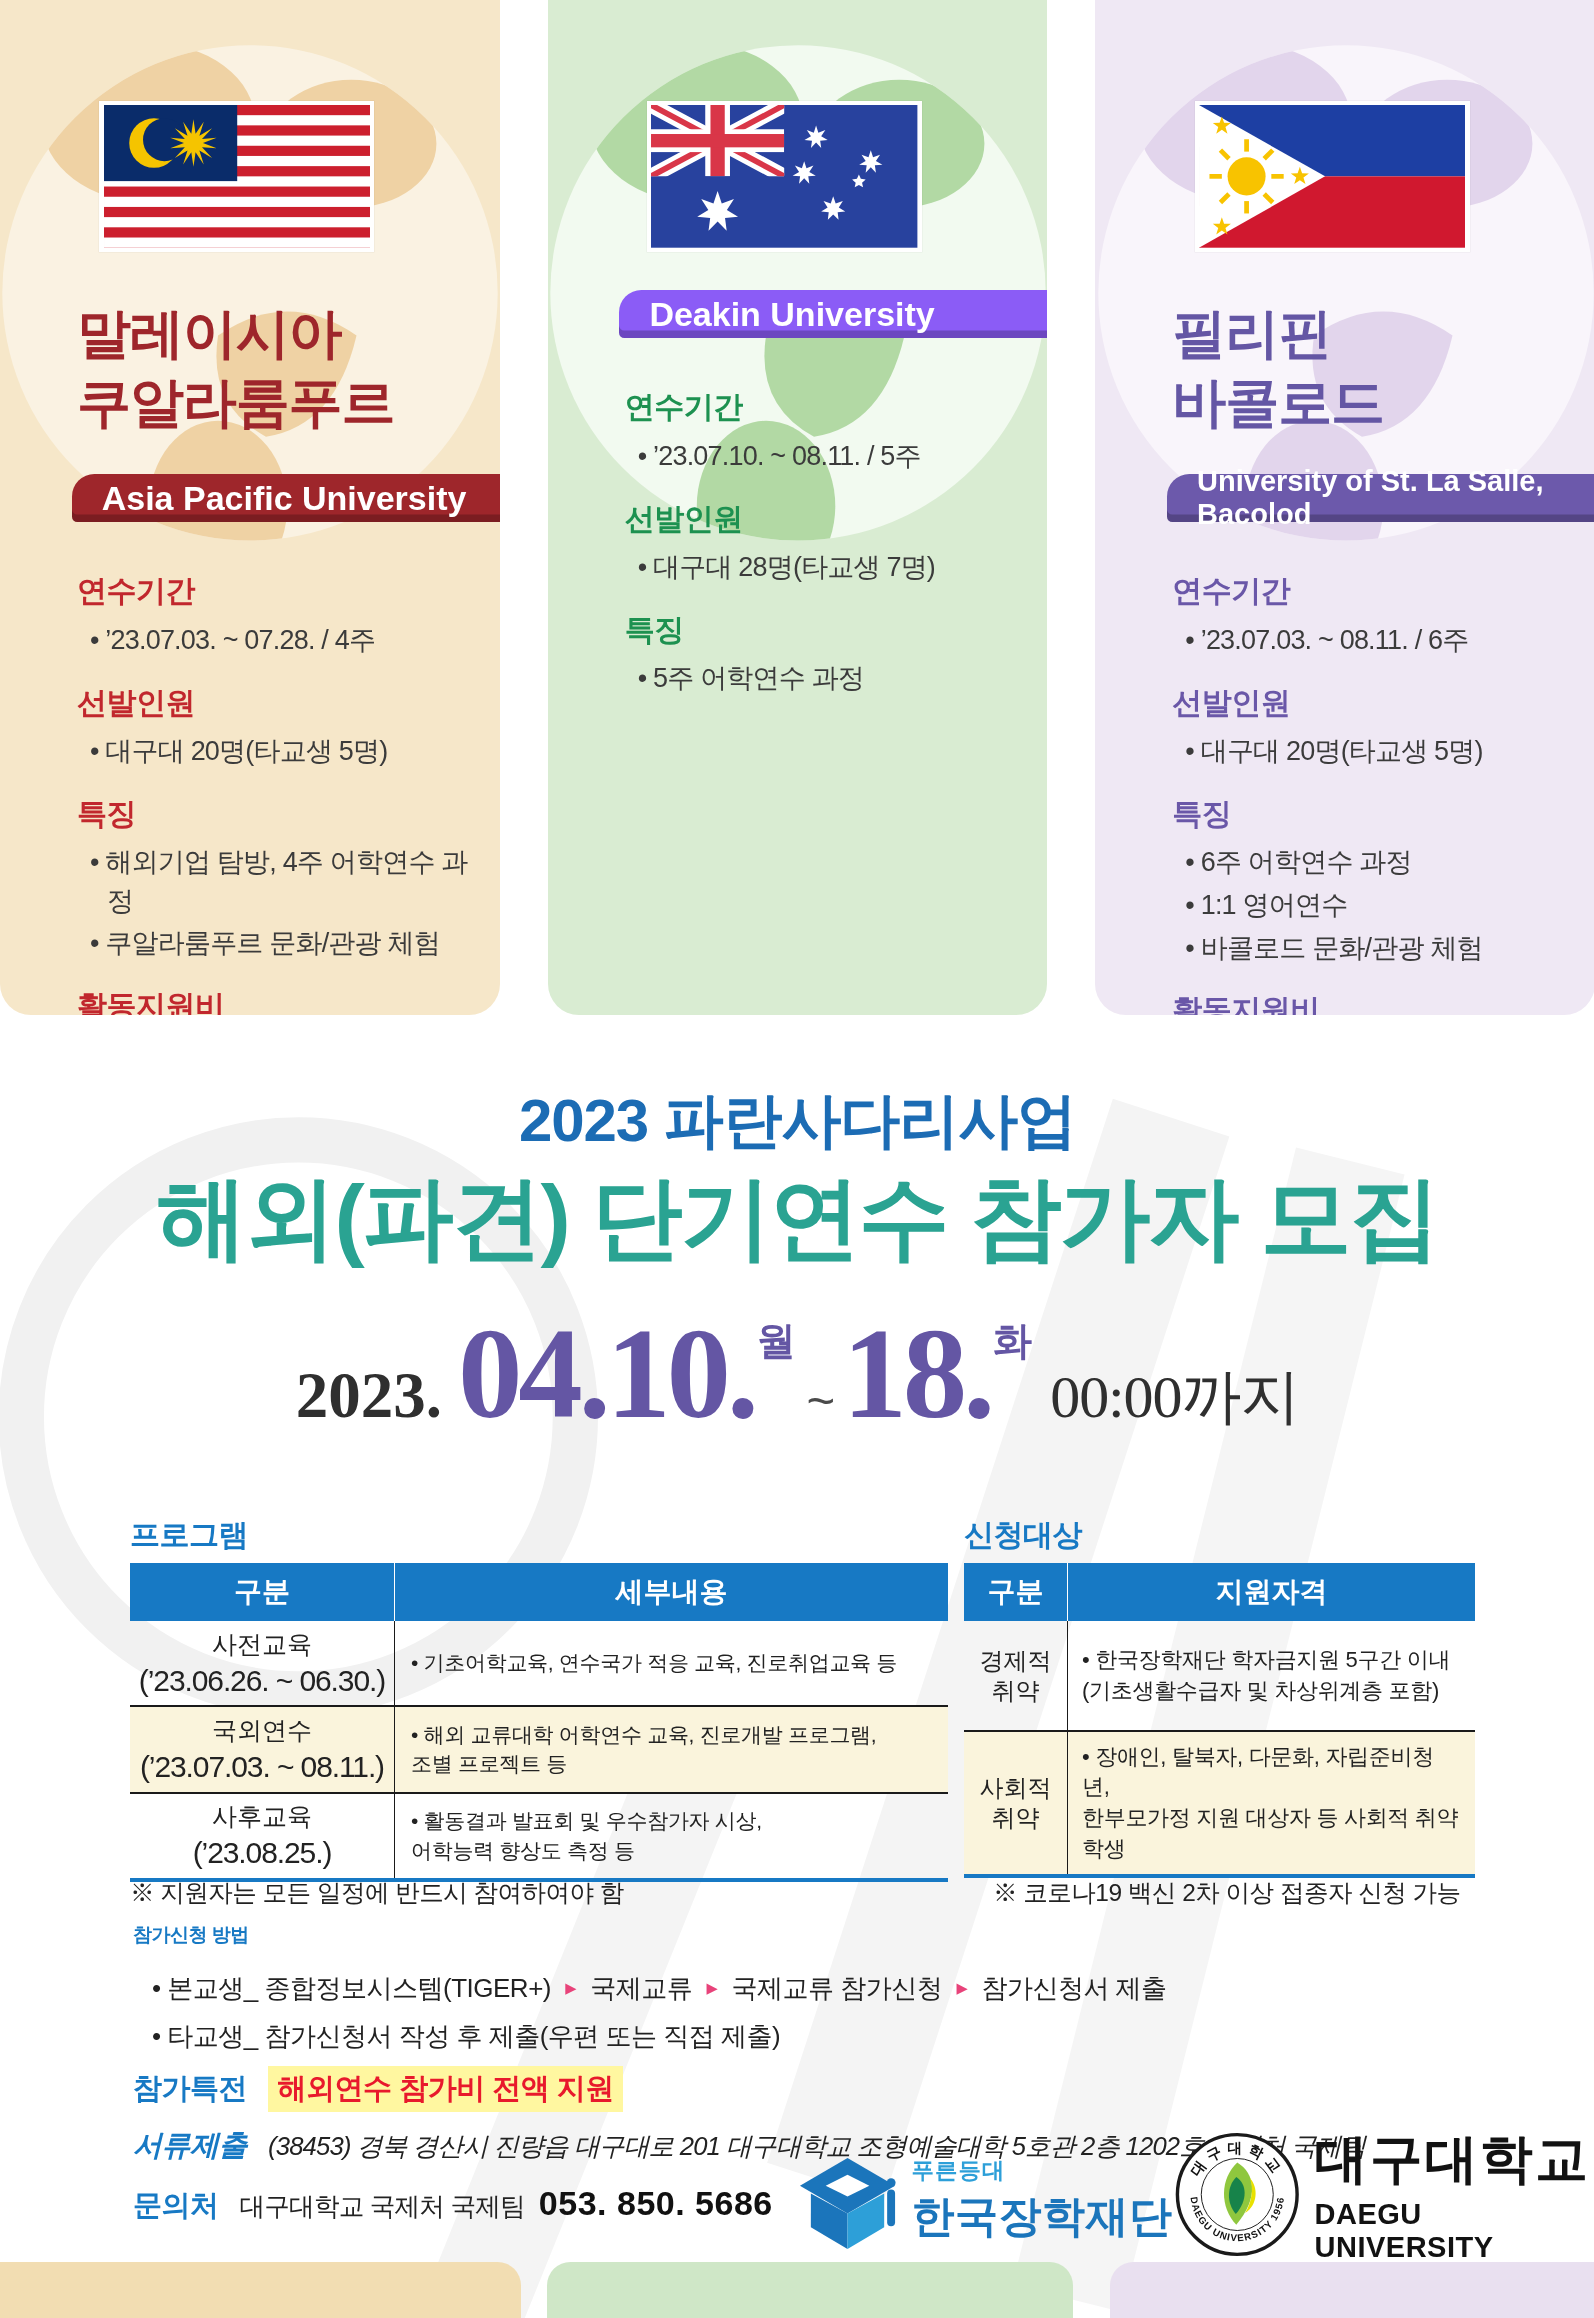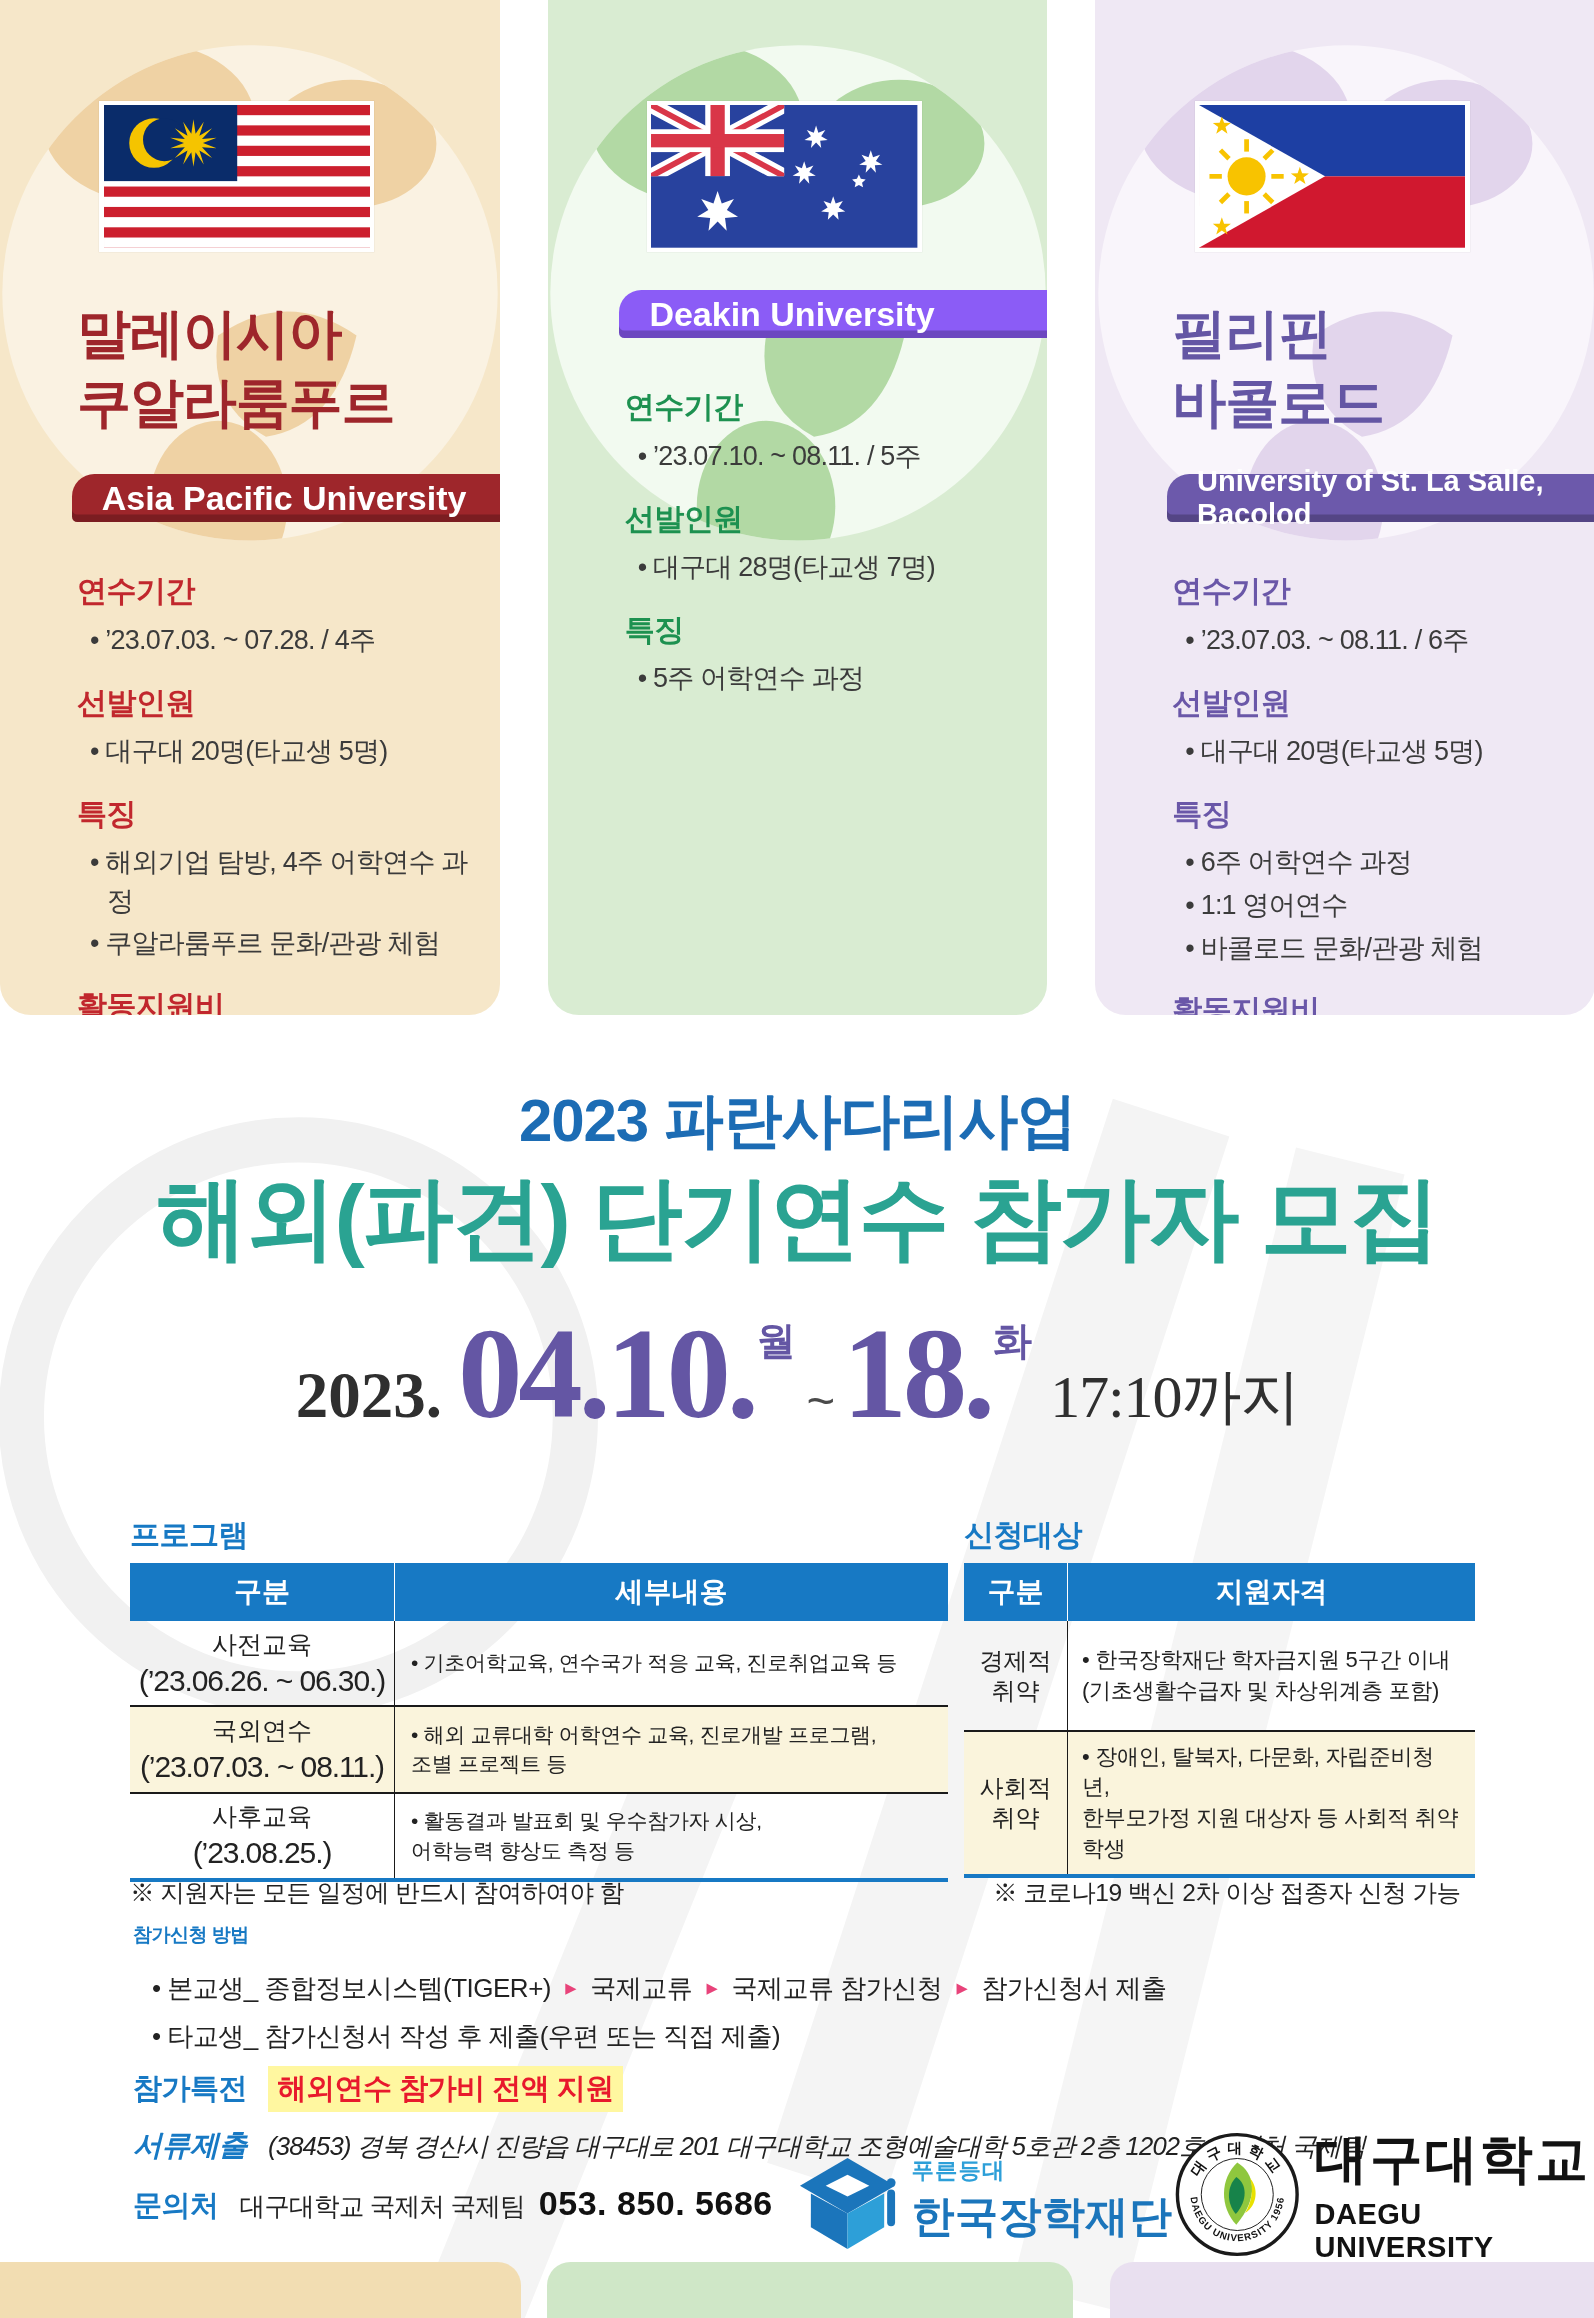--- a/index.html
+++ b/index.html
@@ -299,21 +299,21 @@
   <div class="subtitle">2023 파란사다리사업</div>
   <div class="main-title">해외(파견) 단기연수 참가자 모집</div>
 
   <div class="date-row">
     <span class="d-year">2023.</span>
     <span class="d-big">04.10.</span>
     <span class="d-sup">월</span>
     <span class="d-tilde">~</span>
     <span class="d-big">18.</span>
     <span class="d-sup">화</span>
-    <span class="d-deadline">17:10까지</span>
+    <span class="d-deadline">00:00까지</span>
   </div>
 
   <div class="sec-title" style="left:130px;top:1515px;">프로그램</div>
   <div class="tbl tbl-program">
     <div class="thead">
       <div class="th th1">구분</div>
       <div class="th" style="flex:1;">세부내용</div>
     </div>
     <div class="trow" style="min-height:72px;">
       <div class="tc1 tcol1">

